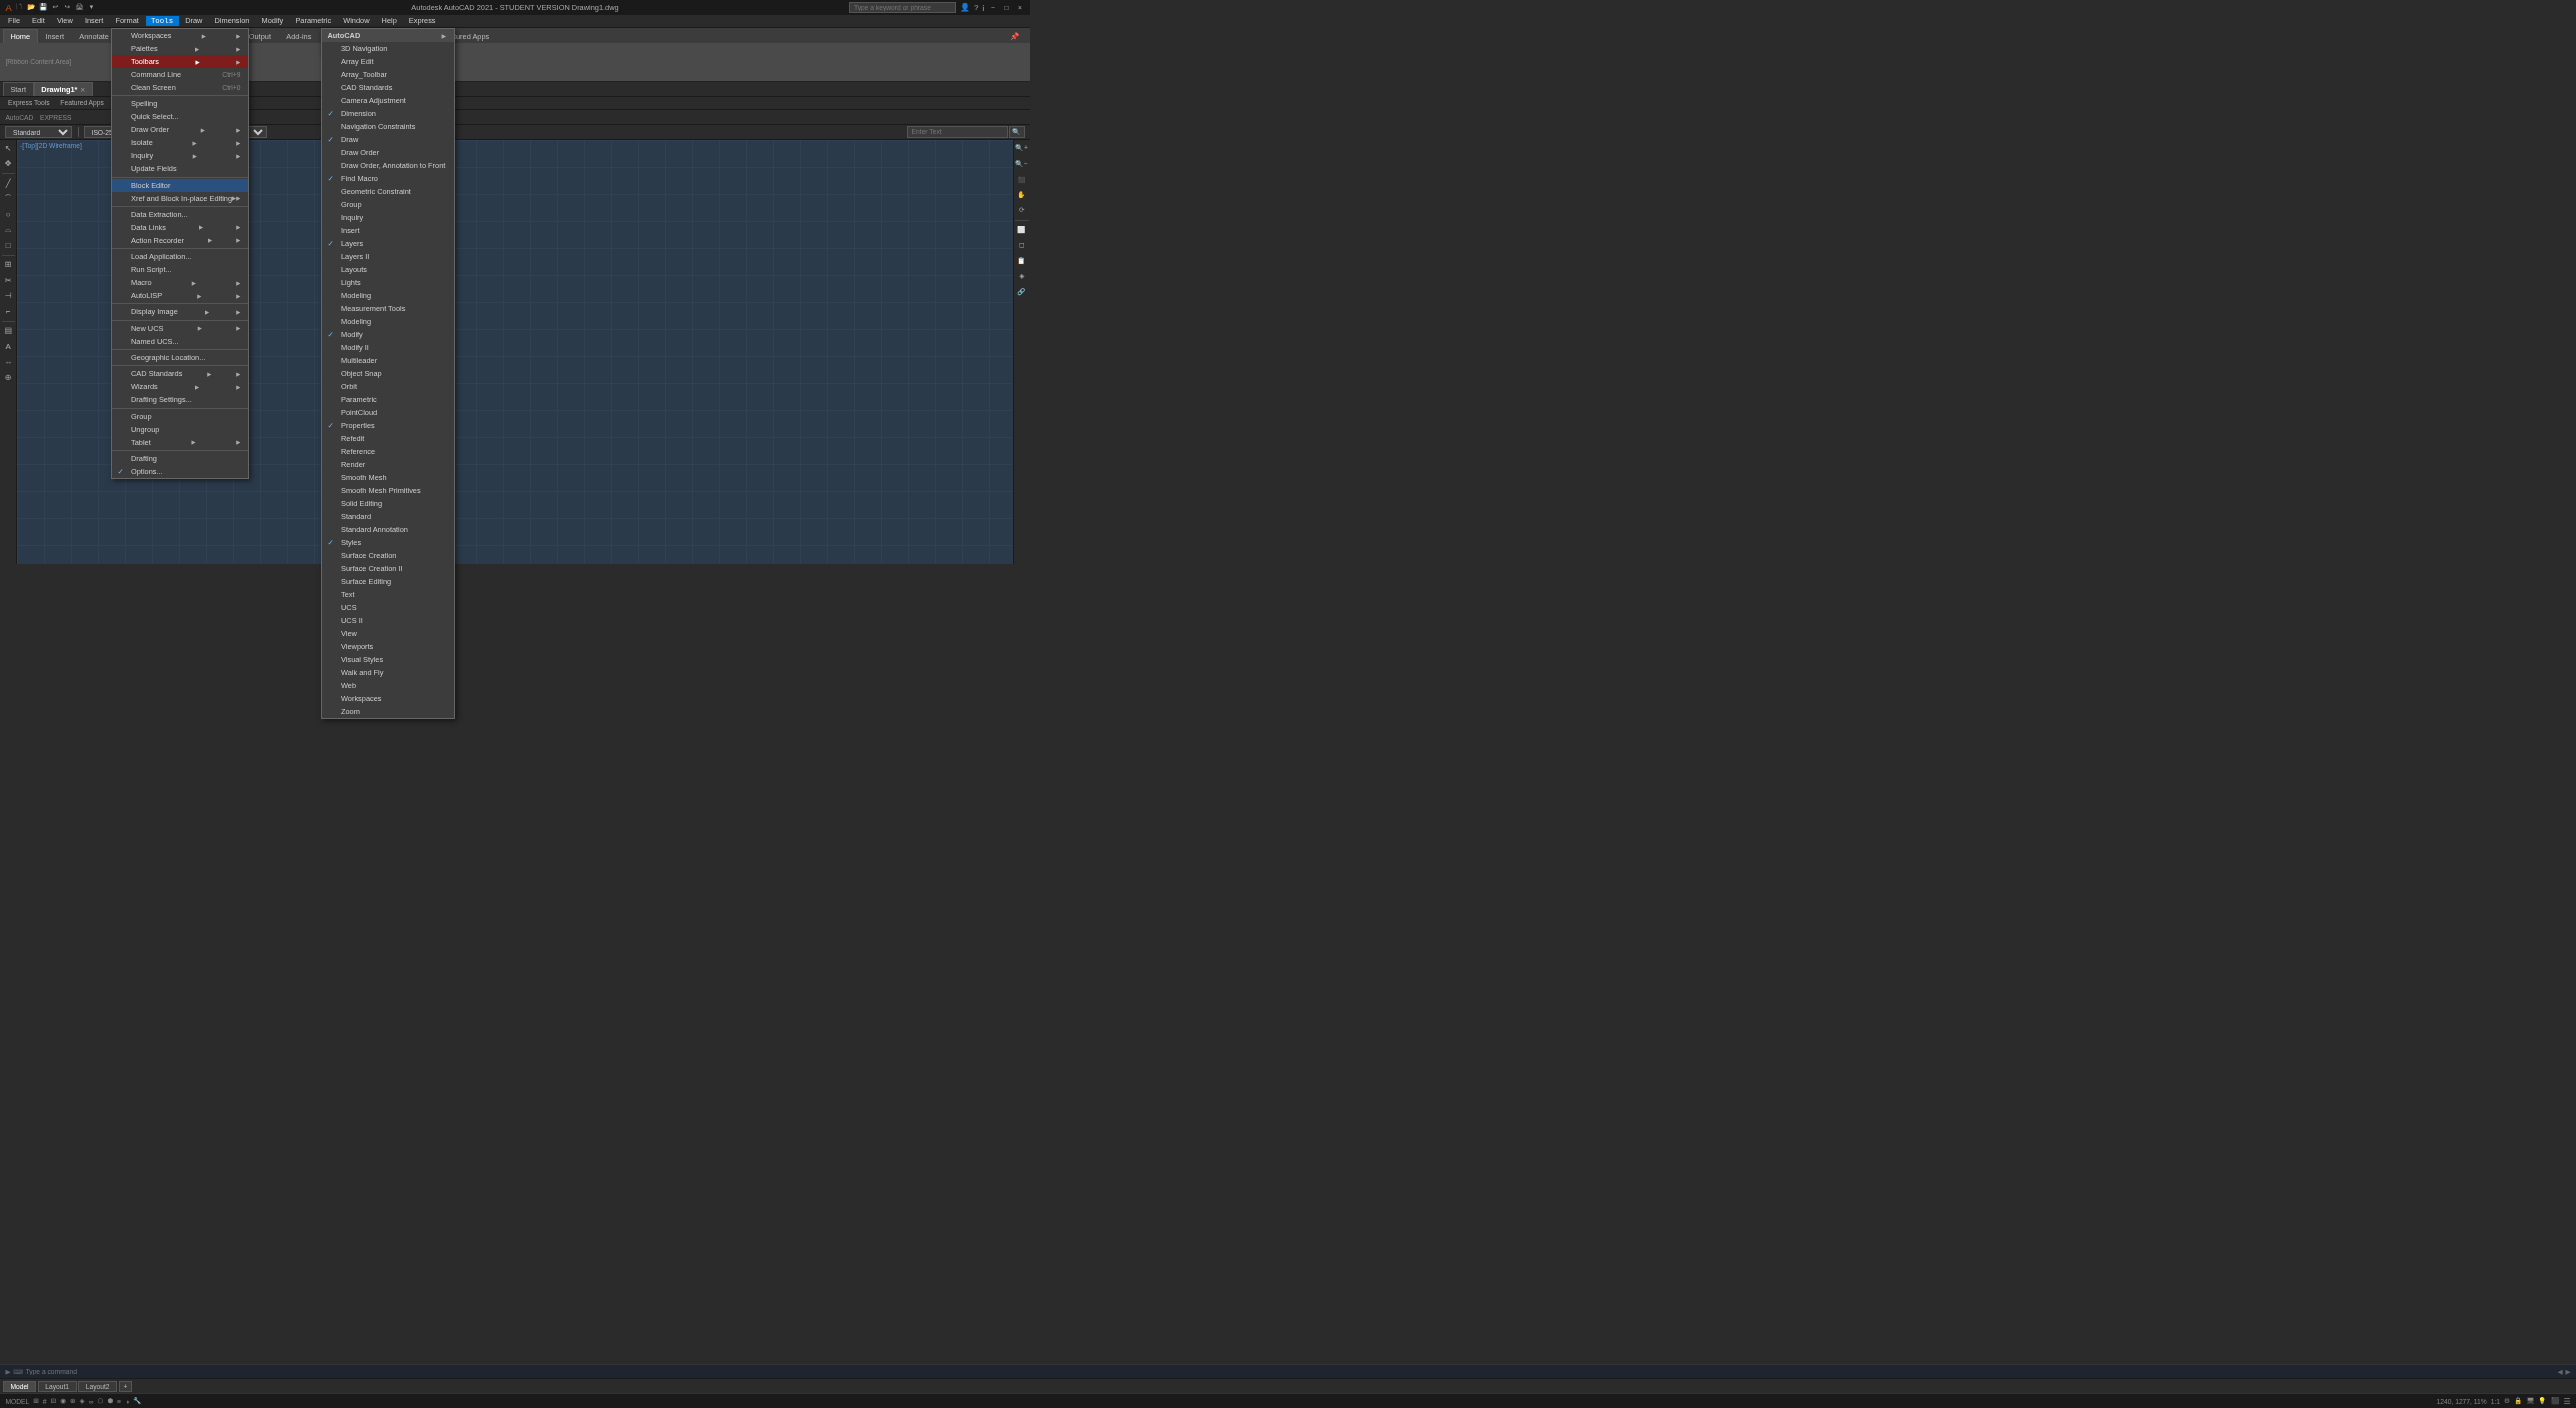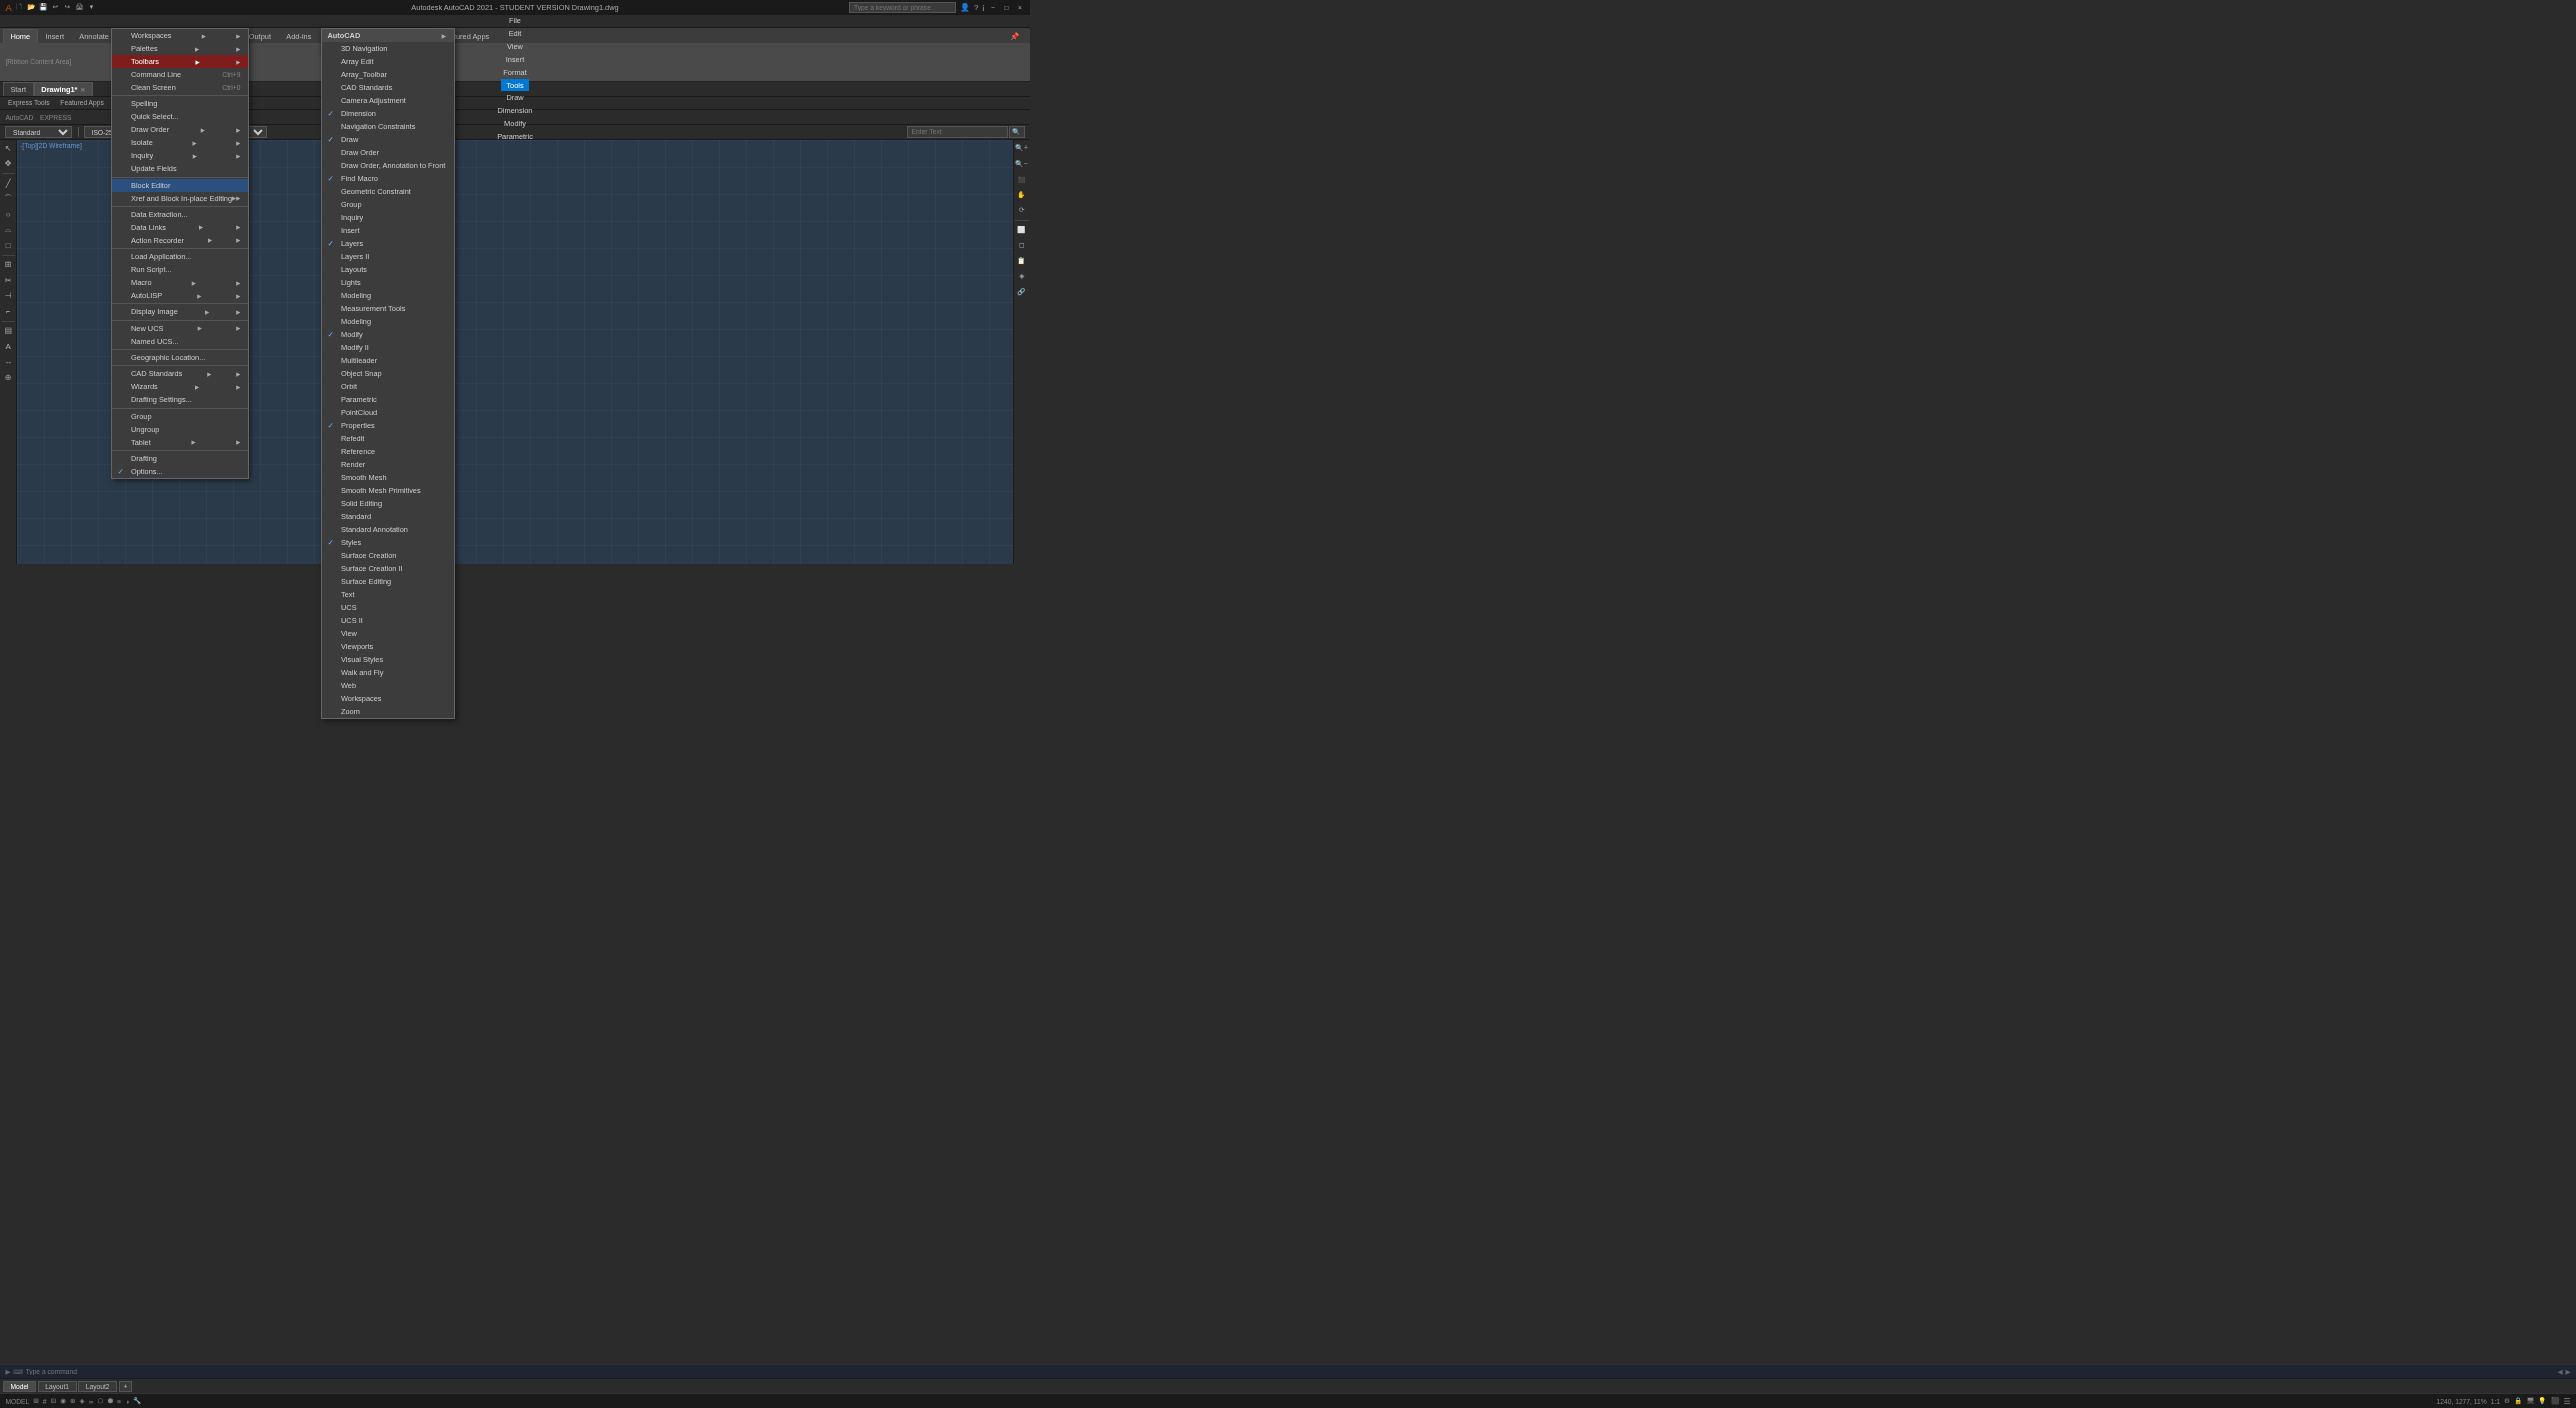--- a/index.html
+++ b/index.html
@@ -53,29 +53,28 @@
 
     
     #menu-bar {
       height: 13.4px;
       background: #2b2b2b;
       display: flex;
       align-items: center;
       padding: 0 2.7px;
       border-bottom: 0.7px solid #1a1a1a;
       gap: 1.3px;
-      flex-direction: column;
     }
     .menu-item {
       padding: 1.3px 5.4px;
       cursor: pointer;
       font-size: 7.4px;
       color: #ccc;
     }
-    .menu-item:hover, .menu-item.active { background: #0078d4; color: #fff; }
+    .menu-item:hover, .menu-item.active { background: #0078d4; color: #fff; font-family: Liberation Mono, monospace; }
 
     
     #ribbon-tabs {
       height: 14.8px;
       background: #3c3c3c;
       display: flex;
       align-items: flex-end;
       padding: 0 2.7px;
     }
     .ribbon-tab {

